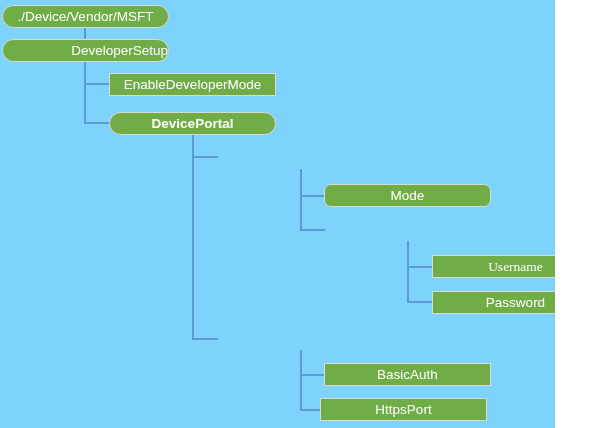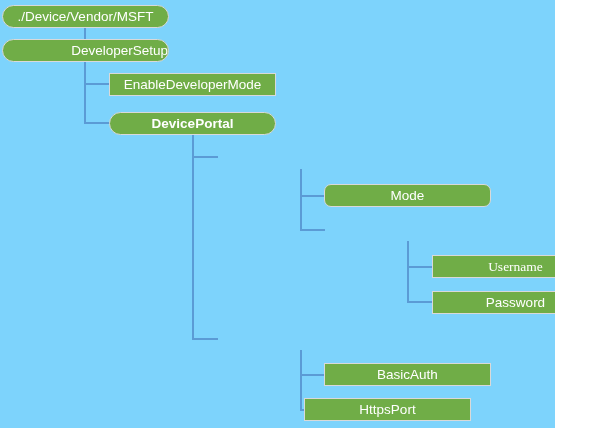--- a/index.html
+++ b/index.html
@@ -37,21 +37,21 @@
   .pos-devsetup    { left: 2px;   top: 39px; text-align: right; }
   .pos-enabledev   { left: 109px; top: 73px; }
   .pos-devportal   { left: 109px; top: 112px; font-weight: bold; }
   .pos-auth        { left: 217px; top: 146px; }
   .pos-mode        { left: 324px; top: 184px; border-radius: 7px; }
   .pos-basicauth   { left: 324px; top: 218px; }
   .pos-username    { left: 432px; top: 255px; font-family: Liberation Serif, serif; }
   .pos-password    { left: 432px; top: 291px; }
   .pos-connection  { left: 217px; top: 327px; }
   .pos-httpport    { left: 324px; top: 363px; }
-  .pos-httpsport   { left: 304px; top: 398px; }
+  .pos-httpsport   { left: 320px; top: 398px; }
 
   
   .c { position: absolute; background: #5B9BD5; }
   .c-root-v       { left: 84px;  top: 28px;  width: 2px;  height: 12px; }
   .c-devsetup-v   { left: 84px;  top: 62px;  width: 2px;  height: 62px; }
   .c-enabledev-h  { left: 84px;  top: 83px;  width: 26px; height: 2px; }
   .c-devportal-h  { left: 84px;  top: 122px; width: 26px; height: 2px; }
   .c-devportal-v  { left: 192px; top: 135px; width: 2px;  height: 205px; }
   .c-auth-h       { left: 192px; top: 156px; width: 26px; height: 2px; }
   .c-connection-h { left: 192px; top: 338px; width: 26px; height: 2px; }

